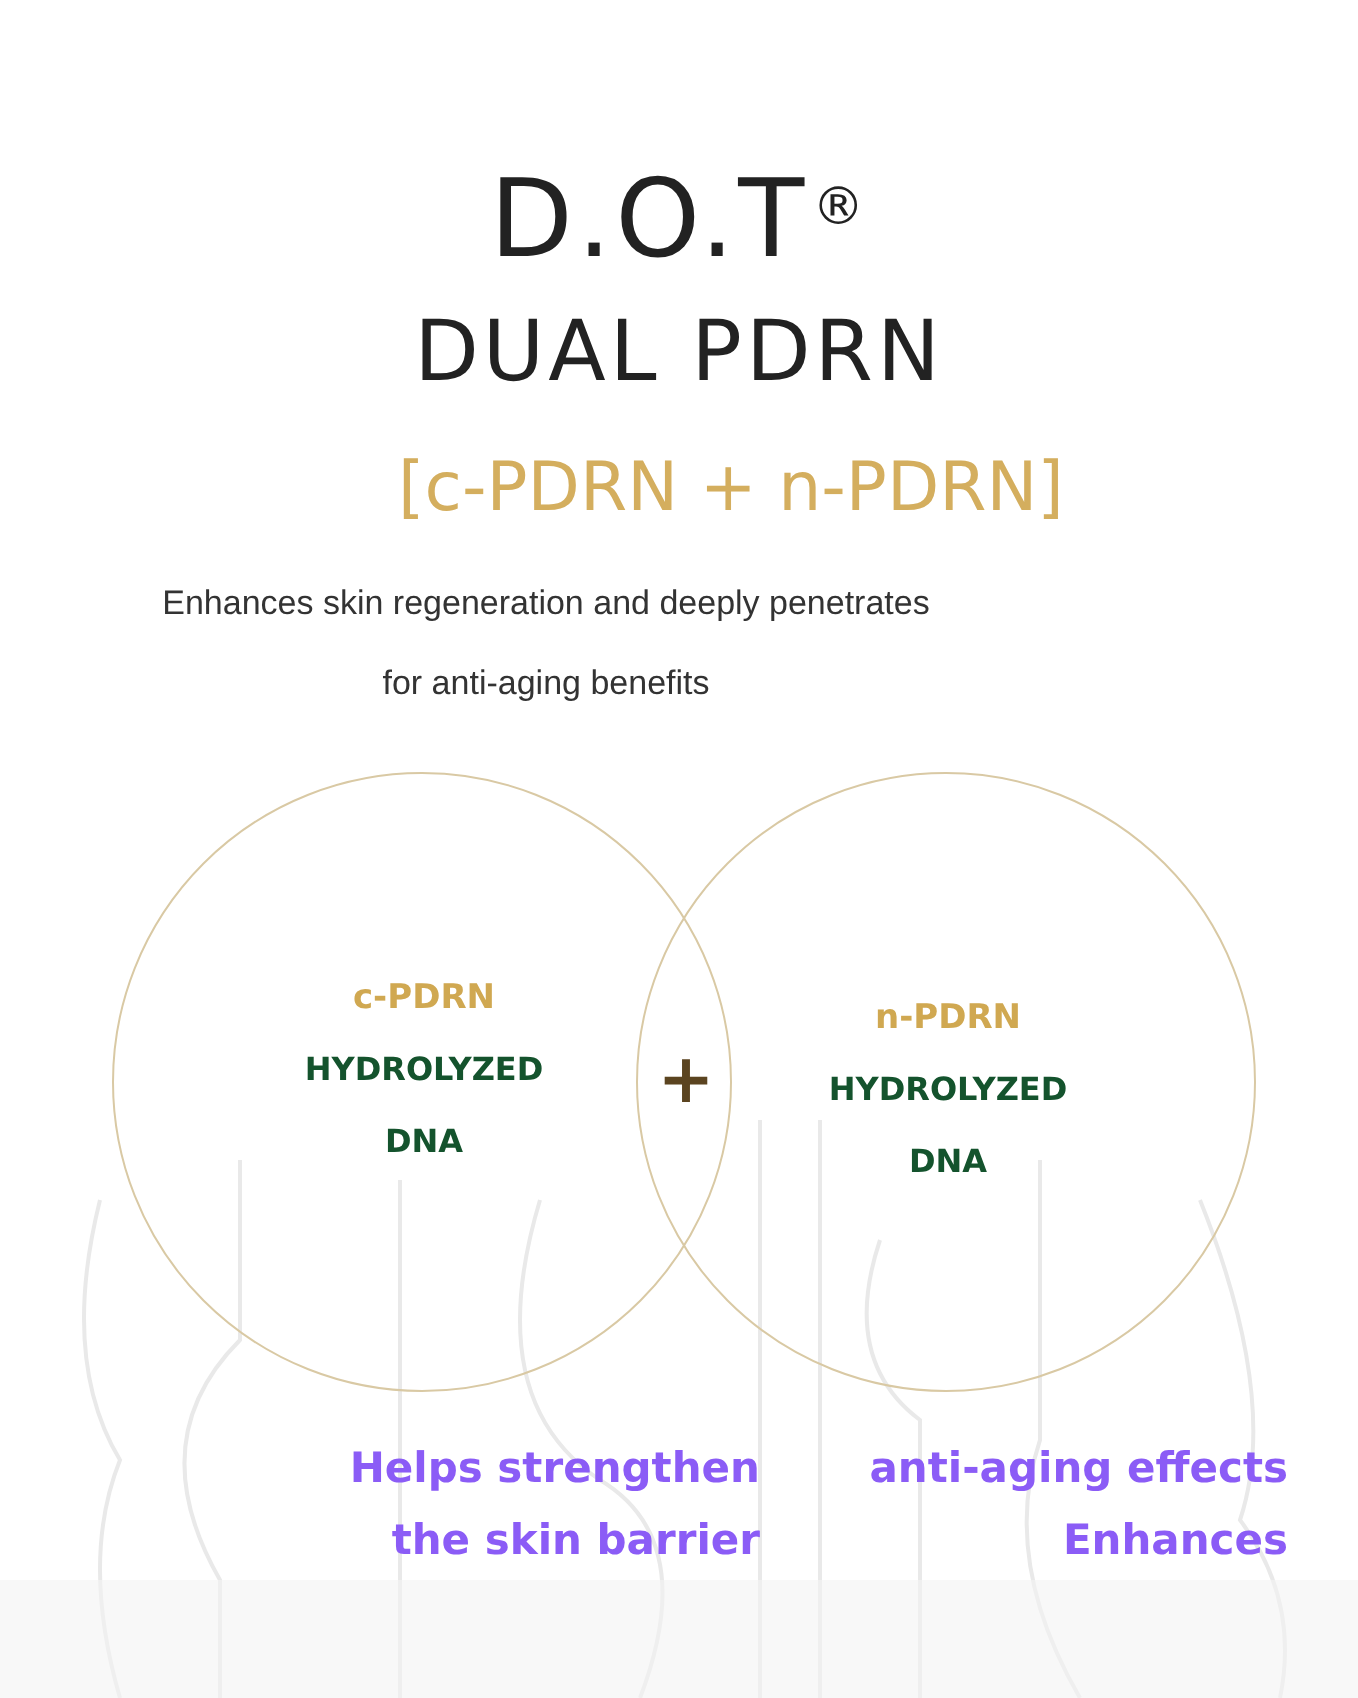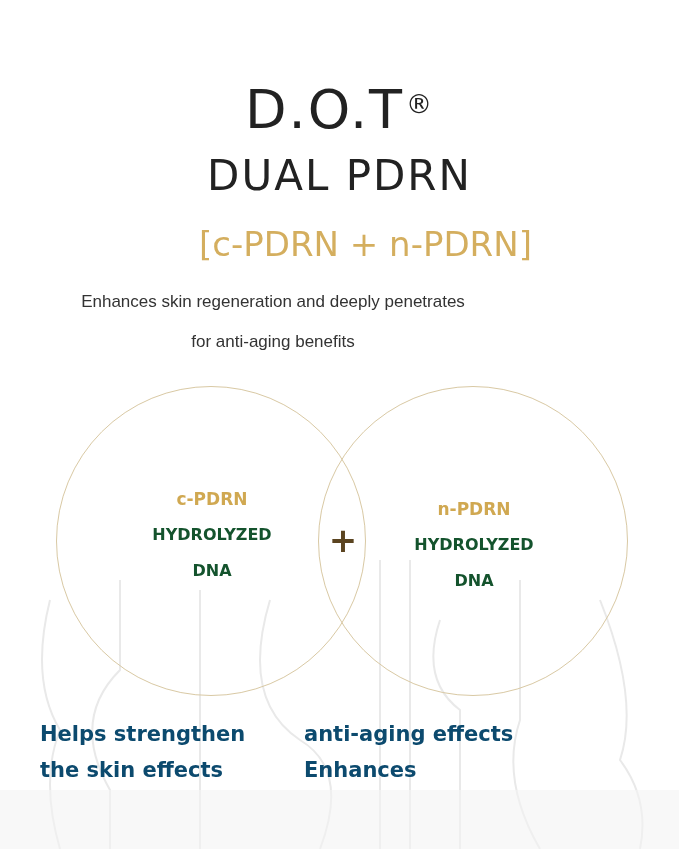--- a/index.html
+++ b/index.html
@@ -12,21 +12,21 @@
   .t2 { top:146px; font-size:42px; line-height:60px; }
   .sub { position:absolute; left:0; top:222px; width:679px; text-align:center; color:#d4ae5e; font-size:34px; line-height:44px;margin-left:26px; }
   .desc { position:absolute; left:0; top:282px; width:546px; text-align:center; color:#333333; font-family:"Liberation Sans", sans-serif; font-size:17px; line-height:40px; }
   .circle { position:absolute; top:386px; width:310px; height:310px; border:1px solid #d9c9a4; border-radius:50%; box-sizing:border-box; }
   .c-left { left:56px; }
   .c-right { left:318px; }
   .ctext { position:absolute; width:310px; text-align:center; font-family:"DejaVu Sans", sans-serif; }
   .ctag { color:#d0a851; font-size:17px; font-weight:bold; line-height:36px; }
   .cname { color:#14532d; font-size:16px; font-weight:bold; line-height:36px; }
   .plus { position:absolute; left:325px; top:520px; width:36px; text-align:center; color:#5b4420; font-size:34px; font-weight:bold; line-height:40px; }
-  .benefit { position:absolute; top:716px; width:340px; text-align:left; color:#0c4a6e; font-family:"DejaVu Sans", sans-serif; font-size:21px; font-weight:bold; line-height:36px; }
+  .benefit { position:absolute; top:716px; width:340px; text-align:right; color:#8b5cf6; font-family:"DejaVu Sans", sans-serif; font-size:21px; font-weight:bold; line-height:36px; }
 </style>
 </head>
 <body>
 
 <div class="page">
 
   <svg class="bg-glass" viewBox="0 0 679 289" xmlns="http://www.w3.org/2000/svg">
     <g fill="none" stroke="#e9e9e9" stroke-width="2">
       <path d="M50 40 Q30 120 60 170 Q40 220 60 289"></path>
       <path d="M120 20 L120 110 Q70 160 110 230 L110 289"></path>
@@ -62,20 +62,20 @@
       <div class="ctag">n-PDRN</div>
       <div class="cname">HYDROLYZED</div>
       <div class="cname">DNA</div>
     </div>
   </div>
 
   <div class="plus">+</div>
 
   <div class="benefit" style="left:40px;">
     <div>Helps strengthen</div>
-    <div>the skin effects</div>
+    <div>the skin barrier</div>
   </div>
   <div class="benefit" style="left:304px;">
     <div>anti-aging effects</div>
     <div>Enhances</div>
   </div>
 
 </div>
 
 </body></html>

